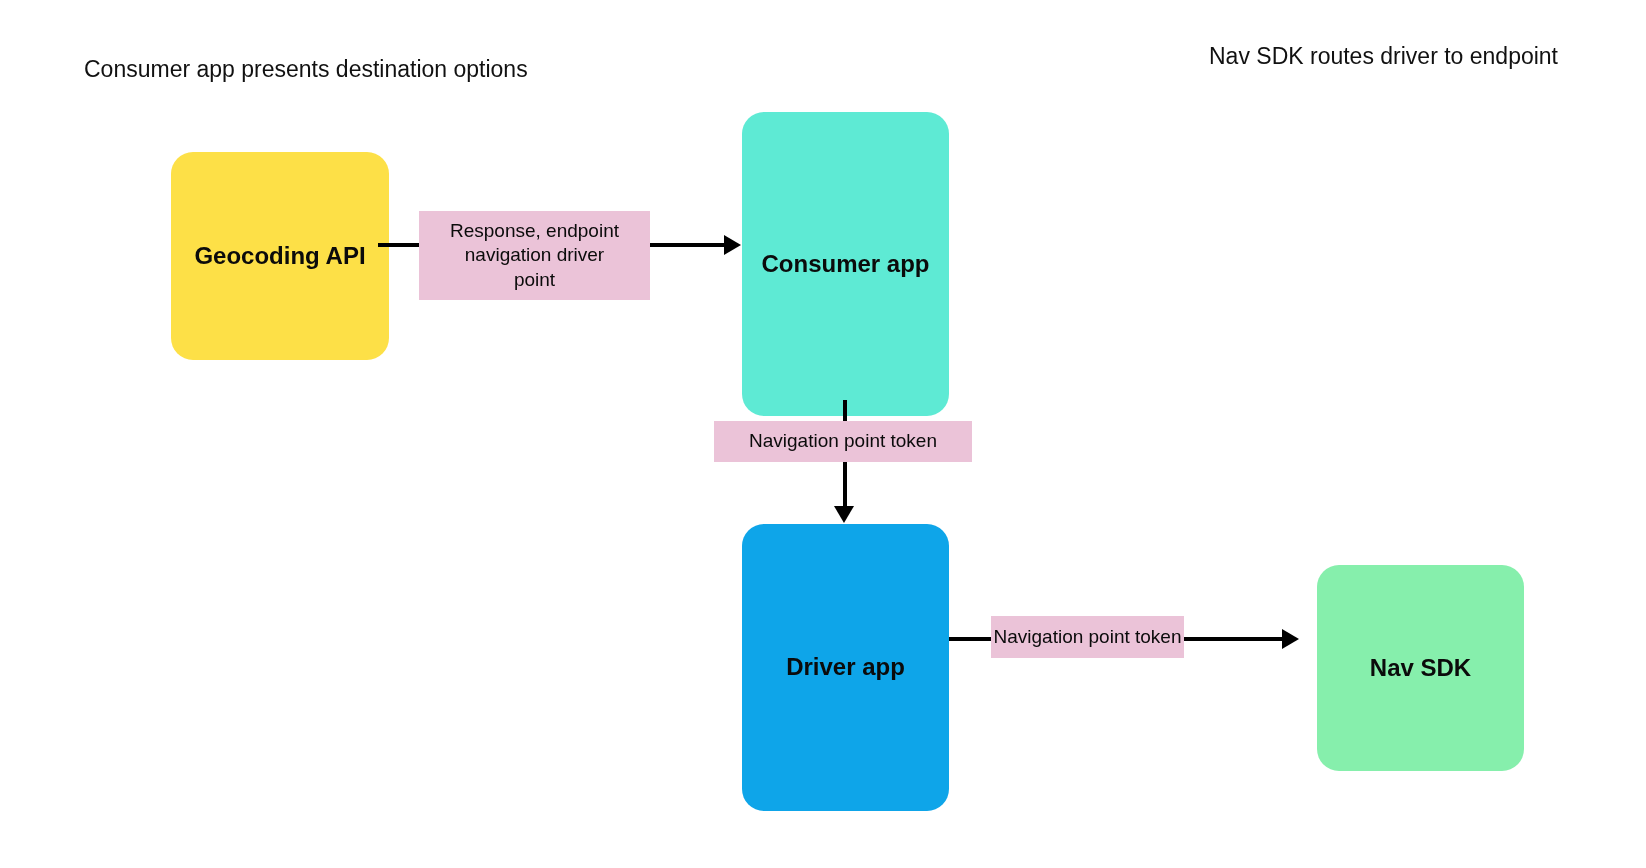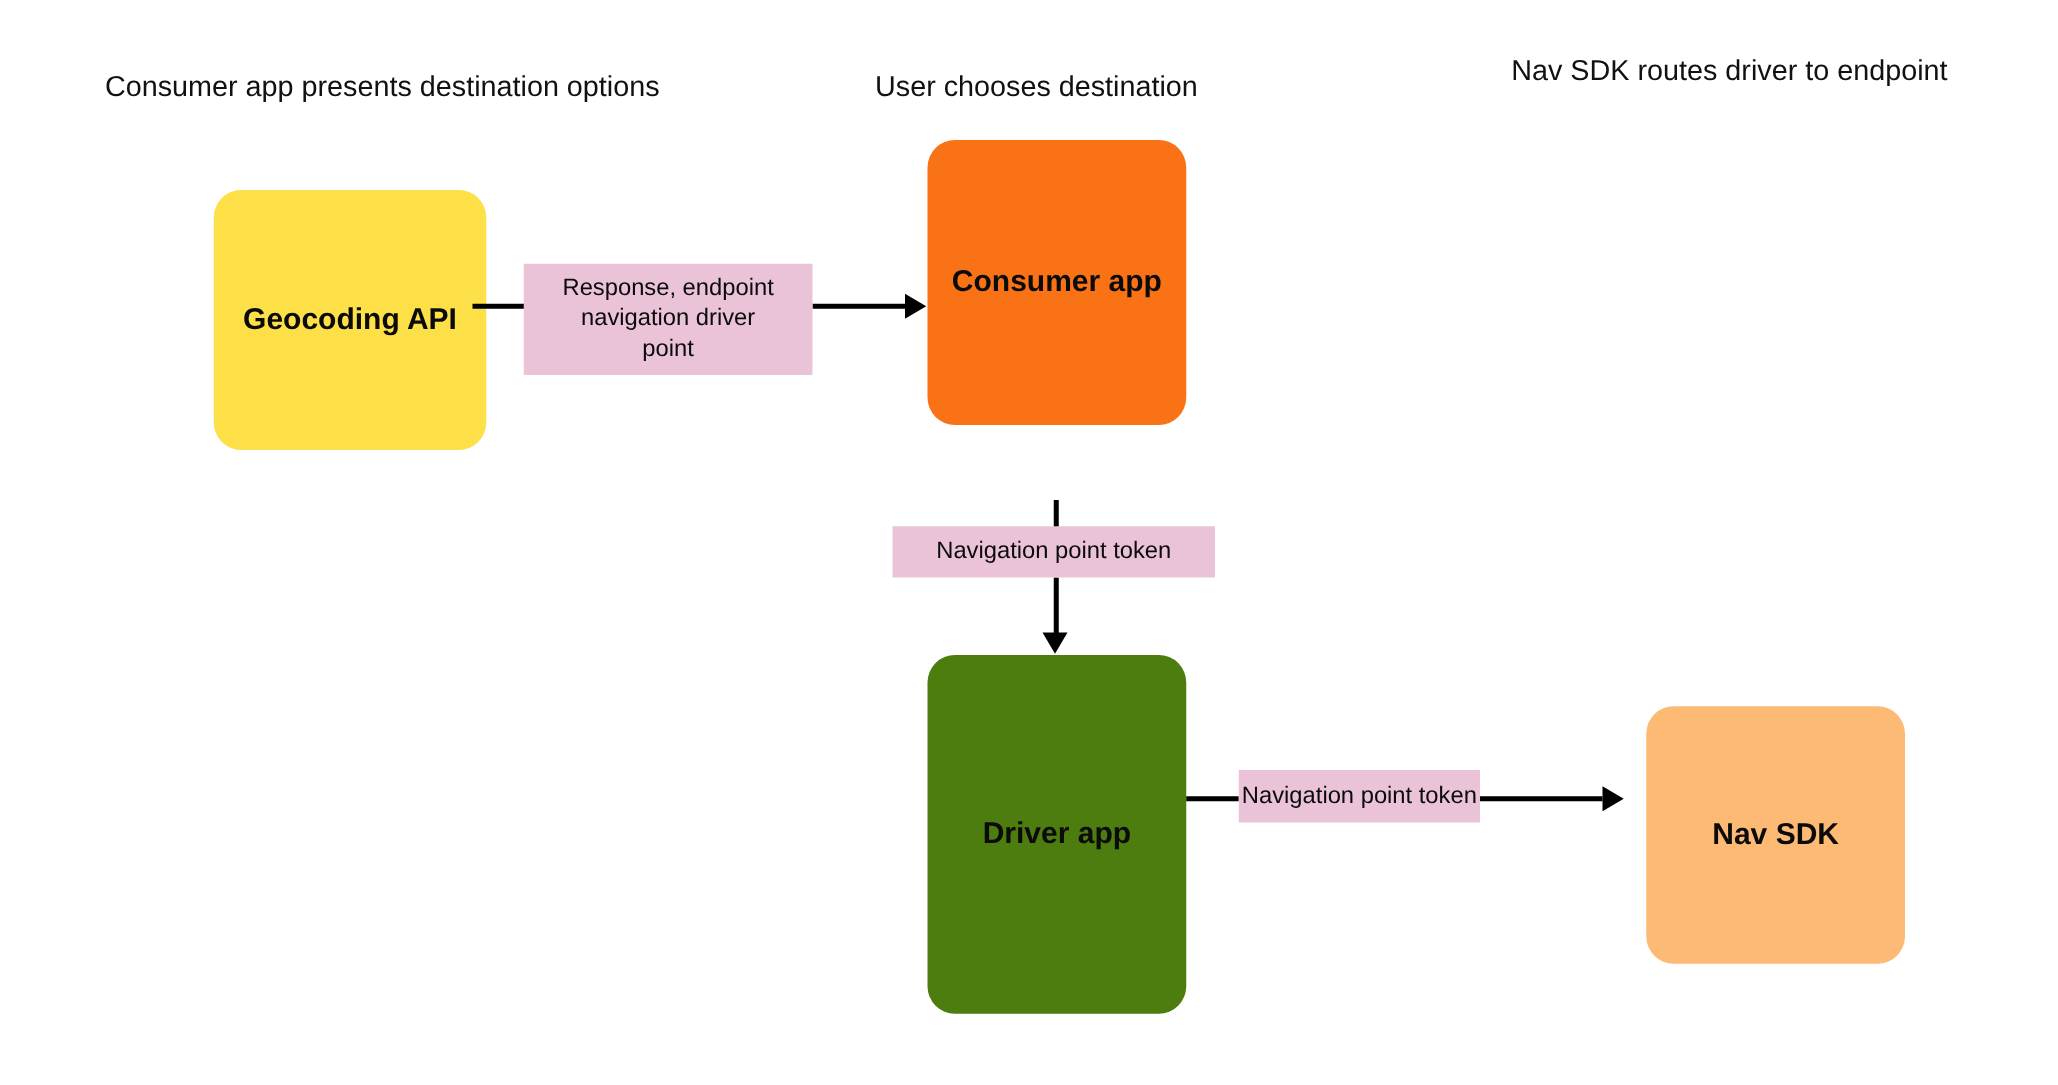--- a/index.html
+++ b/index.html
@@ -47,32 +47,32 @@
     white-space: nowrap;
   }
 
   #node-geocoding {
     left: 171px;  top: 152px;
     width: 218px; height: 208px;
     background: #fde047;
   }
   #node-consumer {
     left: 742px;  top: 112px;
-    width: 207px; height: 228px;
-    background: #f97316;
+    width: 207px; height: 304px;
+    background: #5eead4;
   }
   #node-driver {
     left: 742px;  top: 524px;
     width: 207px; height: 287px;
-    background: #4d7c0f;
+    background: #0ea5e9;
   }
   #node-navsdk {
     left: 1317px; top: 565px;
     width: 207px; height: 206px;
-    background: #fdba74;
+    background: #86efac;
   }
 
   
   .edge-line {
     position: absolute;
     background: #000000;
   }
   .edge-h { height: 4px; }
   .edge-v { width: 4px; }
 
@@ -132,21 +132,20 @@
     left: 991px;  top: 616px;
     width: 193px; height: 42px;
   }
 </style>
 </head>
 <body>
 
 <div id="canvas">
 
   <div class="col-header" id="header-consumer">Consumer app presents destination options</div>
-  <div class="col-header" id="header-user">User chooses destination</div>
   <div class="col-header" id="header-navsdk">Nav SDK routes driver to endpoint</div>
 
   <div class="node" id="node-geocoding">
     <span class="node-label">Geocoding API</span>
   </div>
 
   <div class="node" id="node-consumer">
     <span class="node-label">Consumer app</span>
   </div>
 

